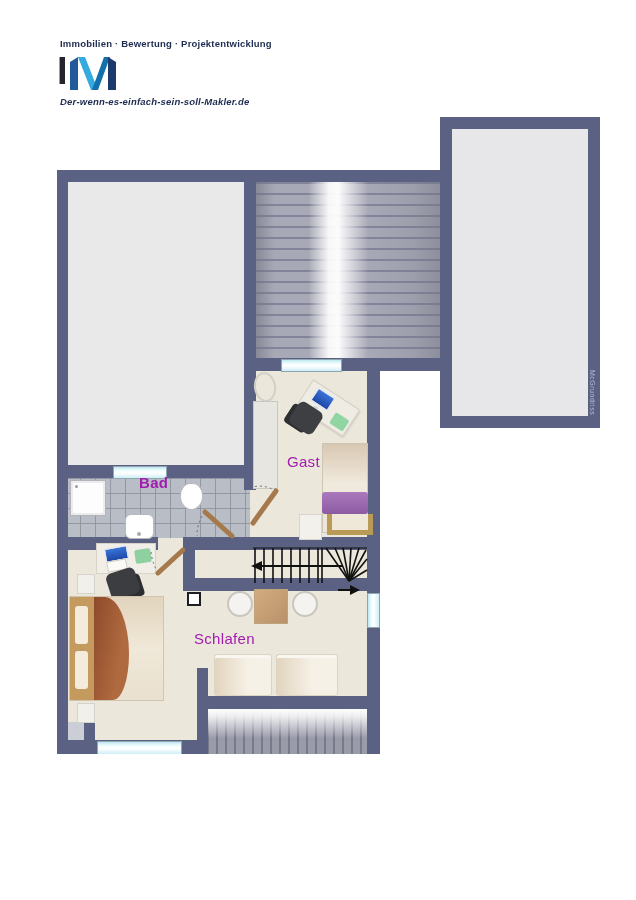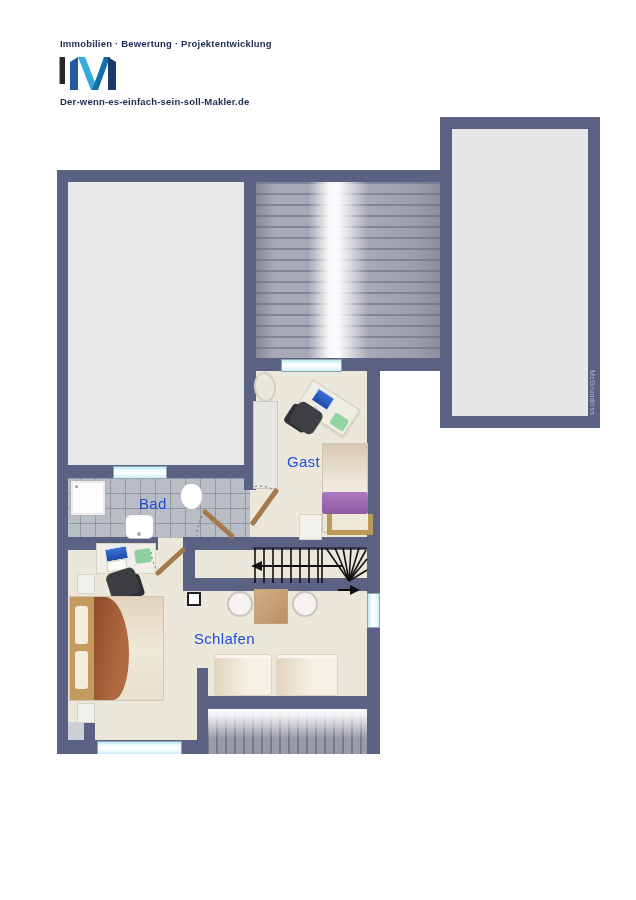--- a/index.html
+++ b/index.html
@@ -22,21 +22,21 @@
         rgba(255,255,255,0) 60%, rgba(110,112,128,.18) 84%, rgba(110,112,128,.5) 100%),
      repeating-linear-gradient(180deg,#82849a 0 2px,#a8a9b6 2px 11px);}
   .roof-br{position:absolute;background:
      linear-gradient(180deg,#ffffff 0%, rgba(255,255,255,.85) 16%, rgba(255,255,255,0) 62%),
      repeating-linear-gradient(90deg,#777a8c 0 2px,#9a9ba9 2px 9px);}
   .roof-band{position:absolute;background:
      linear-gradient(90deg, rgba(255,255,255,0) 0%, rgba(255,255,255,0) 80%, rgba(255,255,255,.95) 98%),
      linear-gradient(180deg, rgba(255,255,255,.22) 0%, rgba(255,255,255,0) 45%),
      repeating-linear-gradient(90deg,#565a6e 0 3px,#6c6f81 3px 10px);}
   .furn{position:absolute;box-sizing:border-box;}
-  .room-label{position:absolute;font-size:15px;color:#1d4ed8;letter-spacing:.3px;}
+  .room-label{position:absolute;font-size:15px;color:#a21caf;letter-spacing:.3px;}
   .brand-small{position:absolute;font-size:9.5px;font-weight:bold;color:#1d2b50;letter-spacing:.2px;}
   .logo-row{position:absolute;display:flex;align-items:flex-end;
      font-size:38px;font-weight:800;color:#25252d;letter-spacing:1px;line-height:1;}
   .watermark{position:absolute;writing-mode:vertical-rl;font-size:7px;color:#b4bbd1;letter-spacing:.5px;}
   svg{display:block;}
 </style>
 </head>
 <body>
 
 <div id="canvas">
@@ -46,21 +46,21 @@
     <span>I</span>
     <span style="margin:0 1px;">
       <svg width="46" height="37" viewBox="0 0 46 37">
         <polygon points="0,9 8,4 8,37 0,37" fill="#225a9b"></polygon>
         <polygon points="8,4 15,4 28,37 21,37" fill="#35aadf"></polygon>
         <polygon points="22,37 34,4 40,4 28,37" fill="#1470ab"></polygon>
         <polygon points="38,4 46,9 46,37 38,37" fill="#1c3a6b"></polygon>
       </svg>
     </span>
   </div>
-  <div class="brand-small" style="left:60px;top:96px;">Der-wenn-es-einfach-sein-soll-Makler.de</div>
+  <div class="brand-small" style="left:60px;top:96px;font-style:italic;">Der-wenn-es-einfach-sein-soll-Makler.de</div>
 
   <div class="attic" style="left:67px;top:182px;width:177px;height:283px;"></div>
   <div class="roof-top" style="left:256px;top:182px;width:187px;height:176px;"></div>
 
   <div class="wall" style="left:440px;top:117px;width:160px;height:311px;"></div>
   <div class="attic" style="left:452px;top:129px;width:136px;height:287px;background:#e7e7e9;"></div>
   <div class="watermark" style="left:589px;top:370px;height:54px;">McGrundriss</div>
 
   <div class="floor" style="left:65px;top:478px;width:303px;height:264px;"></div>
   <div class="floor" style="left:256px;top:370px;width:112px;height:170px;"></div>
@@ -177,16 +177,16 @@
       <line x1="177" y1="376" x2="150" y2="352" stroke="#a5794c" stroke-width="5" stroke-linecap="round"></line>
     </g>
 
     <g>
       <path d="M103,413 Q96,400 96,390" fill="none" stroke="#6b6b70" stroke-width="1" stroke-dasharray="2,3"></path>
       <line x1="128" y1="390" x2="103" y2="413" stroke="#a5794c" stroke-width="5" stroke-linecap="round"></line>
     </g>
   </svg>
 
   <div class="room-label" style="left:287px;top:453px;">Gast</div>
-  <div class="room-label" style="left:139px;top:495px;">Bad</div>
+  <div class="room-label" style="left:139px;top:474px;font-weight:bold;">Bad</div>
   <div class="room-label" style="left:194px;top:630px;text-align:center;">Schlafen</div>
 
 </div>
 
 </body></html>

